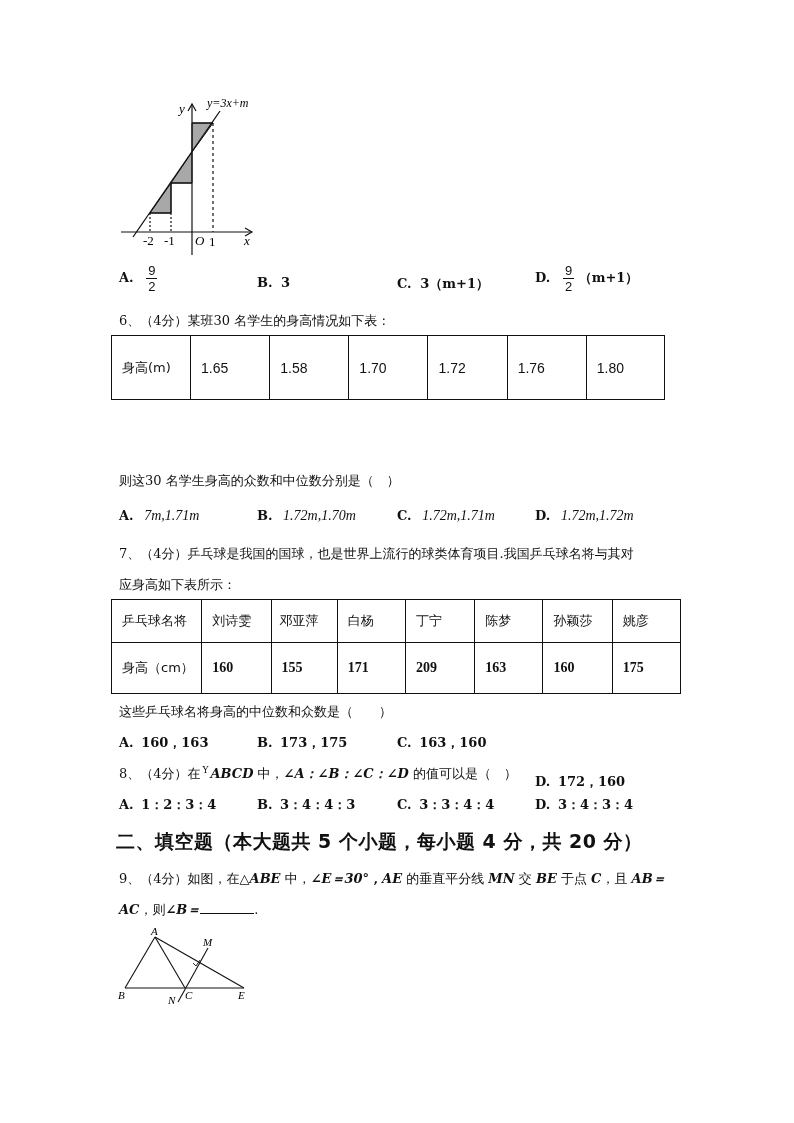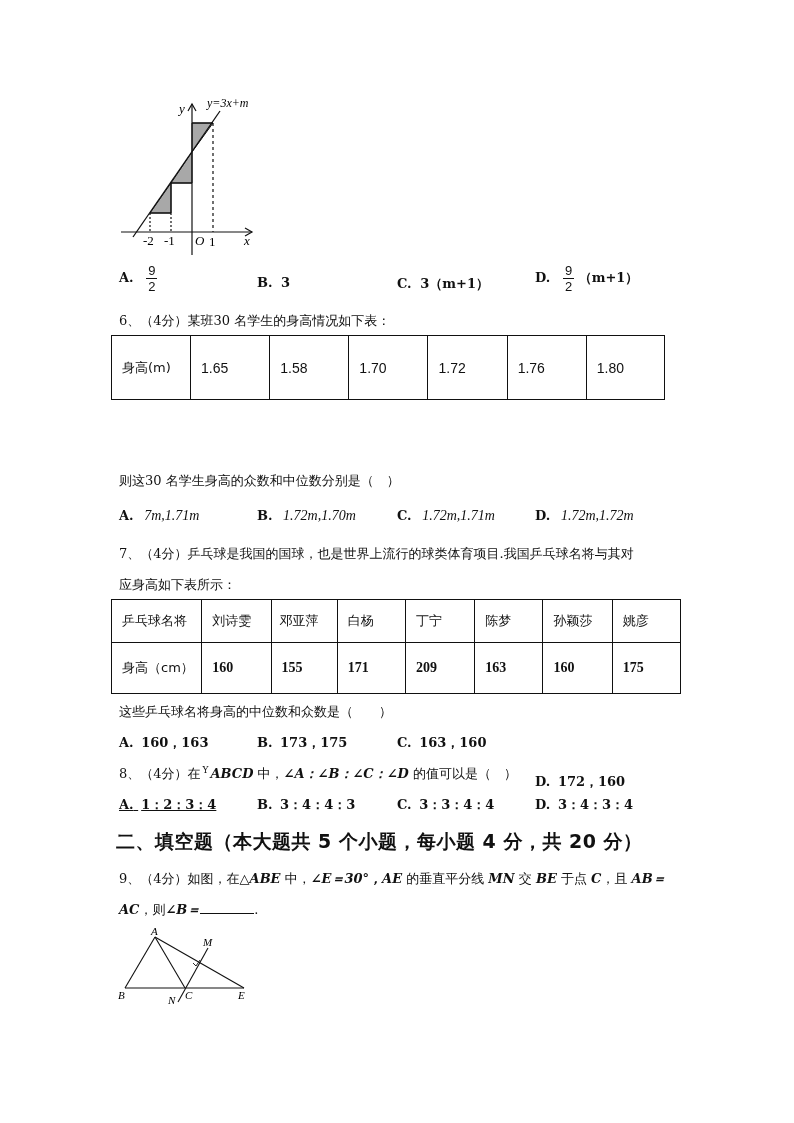--- a/index.html
+++ b/index.html
@@ -160,21 +160,21 @@
 </div>
 <div class="abs opt" style="left:535px;top:734px;margin-top:39px;">
   <span>D.</span>
   <span style="margin-left:3px;">172，160</span>
 </div>
 
 <div class="abs q" style="left:119px;top:765px;">
   <span>8、（4分）在</span><span style="font-size:9px;vertical-align:top;margin:0 2px;">Y</span><span class="ital" style="font-weight:bold;">ABCD</span><span> 中，</span><span class="ital" style="font-weight:bold;">∠A：∠B：∠C：∠D</span><span> 的值可以是（　）</span>
 </div>
 
-<div class="abs opt" style="left:119px;top:796px;text-decoration:underline;">
+<div class="abs opt" style="left:119px;top:796px;">
   <span>A.</span>
   <span style="margin-left:3px;">1：2：3：4</span>
 </div>
 <div class="abs opt" style="left:257px;top:796px;">
   <span>B.</span>
   <span style="margin-left:3px;">3：4：4：3</span>
 </div>
 <div class="abs opt" style="left:397px;top:796px;">
   <span>C.</span>
   <span style="margin-left:3px;">3：3：4：4</span>

